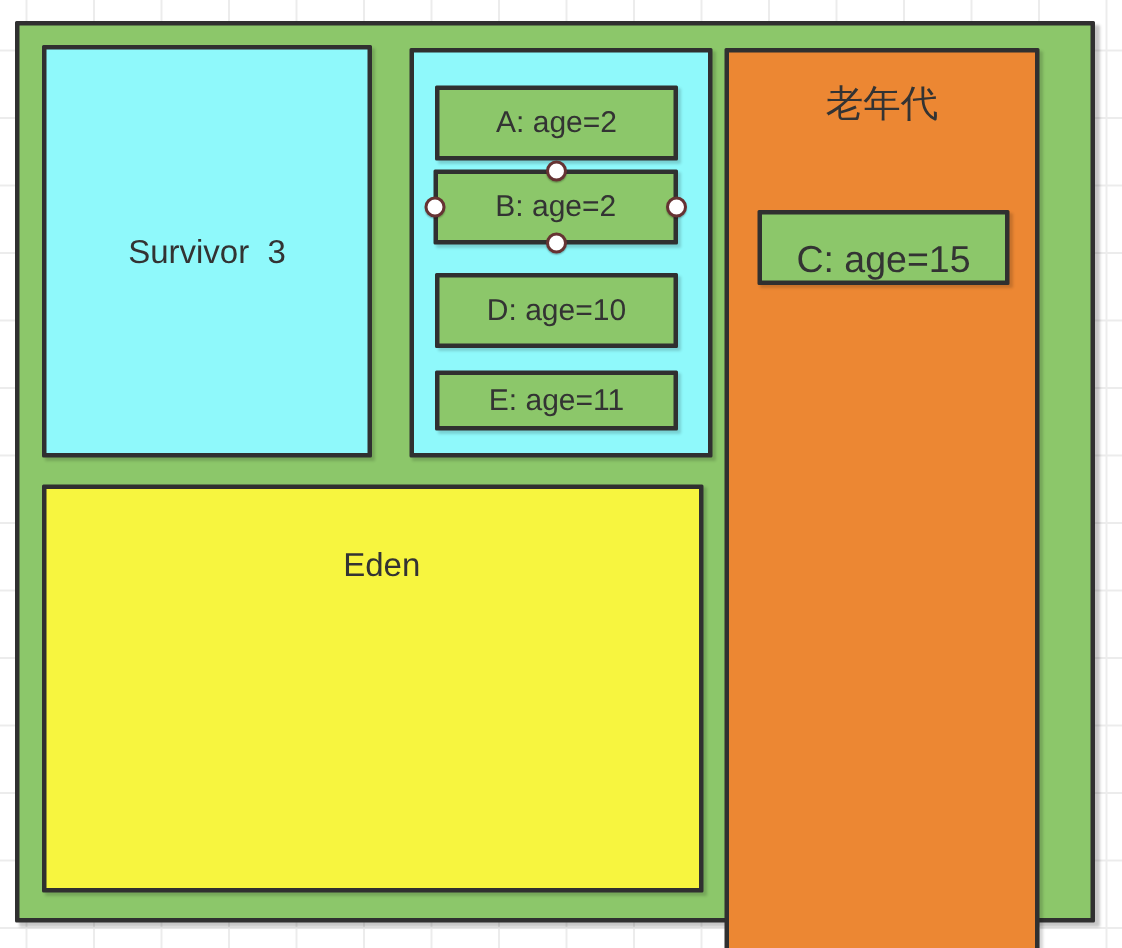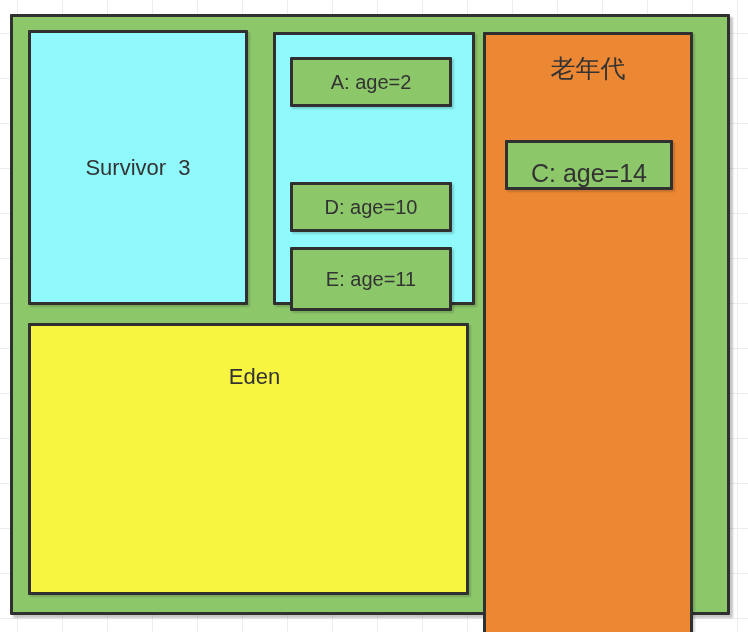--- a/index.html
+++ b/index.html
@@ -64,21 +64,21 @@
     border: 3px solid var(--shape-border);
     border-radius: 1px;
     background: var(--heap-green);
     display: flex; align-items: center; justify-content: center;
     font-size: 20px;
     box-shadow: 2px 2px 2px rgba(0,0,0,0.16);
   }
   .obj-a { left: 14px; top: 22px;  width: 162px; height: 50px; }
   .obj-b { left: 13px; top: 78px;  width: 163px; height: 50px; }
   .obj-d { left: 14px; top: 147px; width: 162px; height: 50px; align-items: center; }
-  .obj-e { left: 14px; top: 212px; width: 162px; height: 64px; }
+  .obj-e { left: 14px; top: 212px; width: 162px; height: 40px; }
   .handle {
     position: absolute;
     width: 14px; height: 14px;
     border-radius: 50%;
     background: var(--handle-fill);
     border: 2px solid var(--handle-border);
     box-shadow: 0 1px 1px rgba(0,0,0,0.25);
     z-index: 5;
   }
   .handle-top    { left: calc(50% - 7px); top: -9px; }
@@ -119,32 +119,39 @@
   <div class="heap">
 
     <div class="shape survivor">
       <div class="label">Survivor  3</div>
     </div>
 
     <div class="shape young-holder">
       <div class="obj obj-a">
         <span class="label">A: age=2</span>
       </div>
+      <div class="obj obj-b">
+        <span class="label">B: age=2</span>
+        <span class="handle handle-top"></span>
+        <span class="handle handle-bottom"></span>
+        <span class="handle handle-left"></span>
+        <span class="handle handle-right"></span>
+      </div>
       <div class="obj obj-d">
         <span class="label">D: age=10</span>
       </div>
       <div class="obj obj-e">
         <span class="label">E: age=11</span>
       </div>
     </div>
 
     <div class="shape old-gen">
       <div class="label">老年代</div>
       <div class="obj obj-c">
-        <span class="label">C: age=14</span>
+        <span class="label">C: age=15</span>
       </div>
     </div>
 
     <div class="shape eden">
       <div class="label">Eden</div>
     </div>
 
   </div>
 </div>
 

